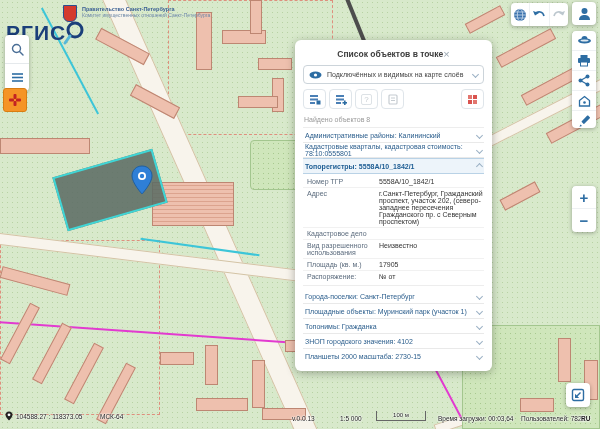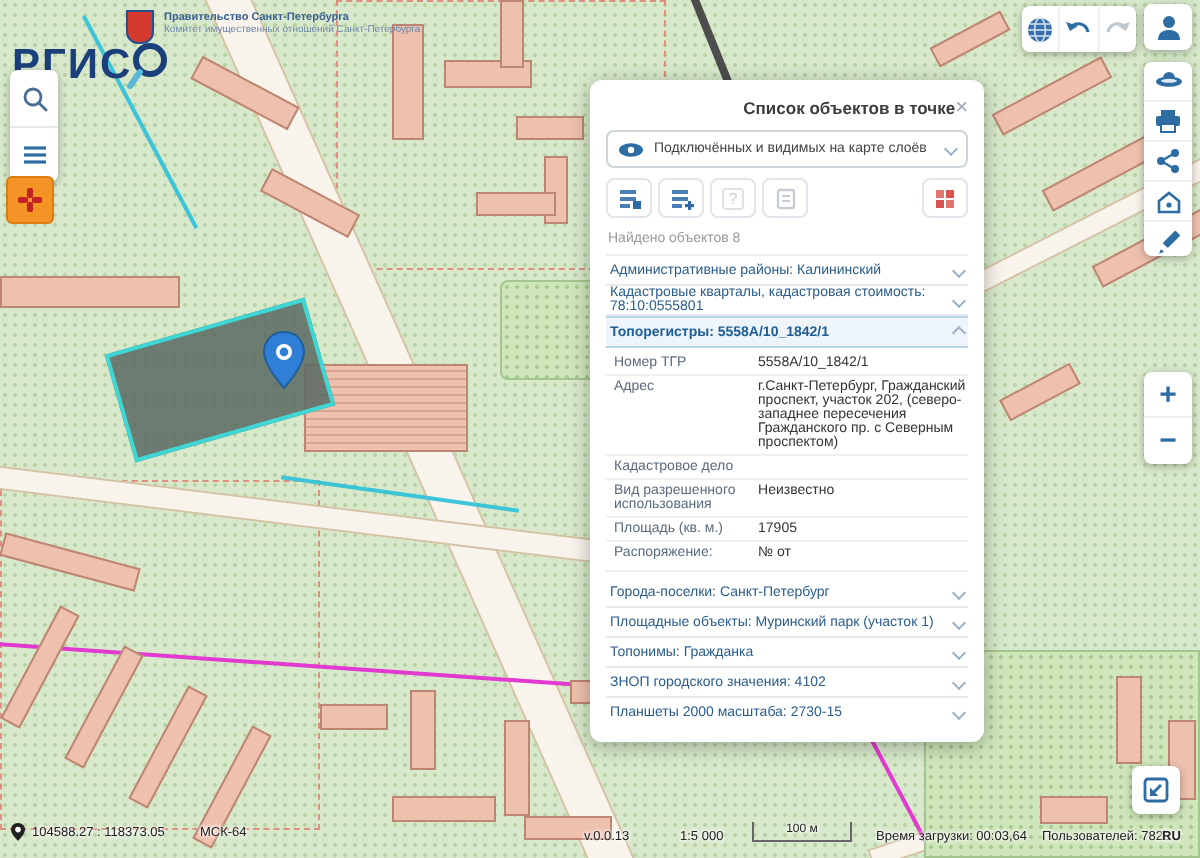--- a/index.html
+++ b/index.html
@@ -13,21 +13,21 @@
         background-image:radial-gradient(#a8c98f 0.8px, transparent 0.9px);background-size:5px 5px;}
   .qtr{position:absolute;border:1px dashed #de8f7d;box-sizing:border-box;pointer-events:none;}
   .road{position:absolute;background:#f8f4ec;border:1px solid #d3c3a4;box-sizing:border-box;}
   .line{position:absolute;}
   .panel{position:absolute;background:#fff;border-radius:4px;box-shadow:0 1px 4px rgba(0,0,0,.3);}
   .tbtn{display:flex;align-items:center;justify-content:center;cursor:pointer;}
   
   #popup{left:295px;top:40px;width:197px;background:#fff;border-radius:6px;
          box-shadow:0 2px 10px rgba(0,0,0,.3);padding:6px 8px 8px 8px;box-sizing:border-box;
          font-size:7px;color:#333;}
-  #popup .hdr{display:flex;justify-content:flex-end;align-items:center;height:15px;}
+  #popup .hdr{display:flex;justify-content:center;align-items:center;height:15px;}
   #popup .hdr .t{font-size:8.5px;font-weight:bold;color:#3c3c3c;}
   #popup .hdr .x{color:#9aa7b2;font-size:11px;cursor:pointer;line-height:10px;}
   .dd{display:flex;align-items:center;border:1px solid #ccd4da;border-radius:4px;height:17px;
       margin:4px 0 5px 0;padding:0 5px;color:#444;}
   .dd .lbl{flex:1;margin-left:5px;}
   .pbar{display:flex;align-items:center;margin-bottom:5px;}
   .pbtn{width:21px;height:18px;border:1px solid #dfe5ea;border-radius:4px;background:#fff;
         display:flex;align-items:center;justify-content:center;margin-right:3px;cursor:pointer;}
   .pbtn.dis{cursor:default;}
   .found{color:#999;padding:2px 1px 4px 1px;border-bottom:1px solid #ededed;}

